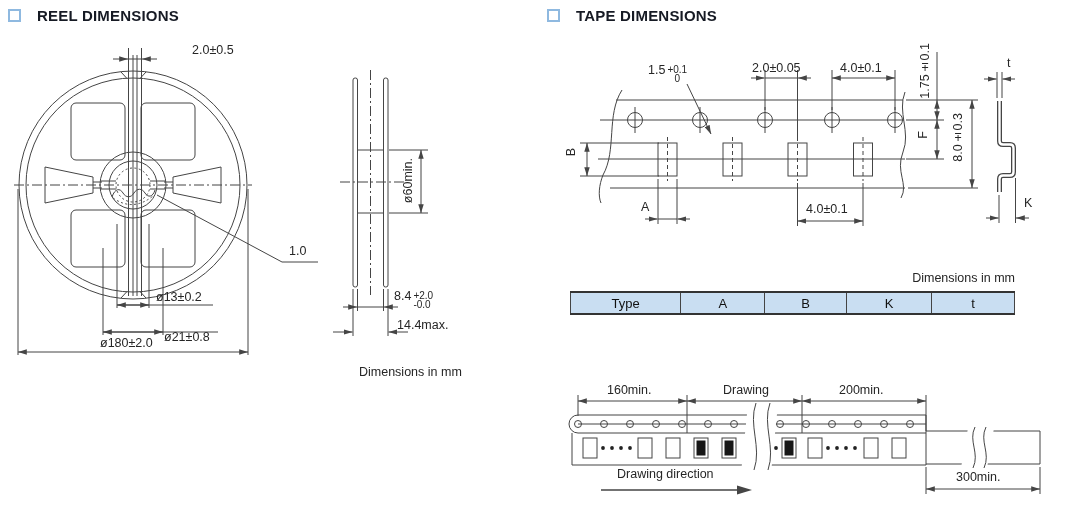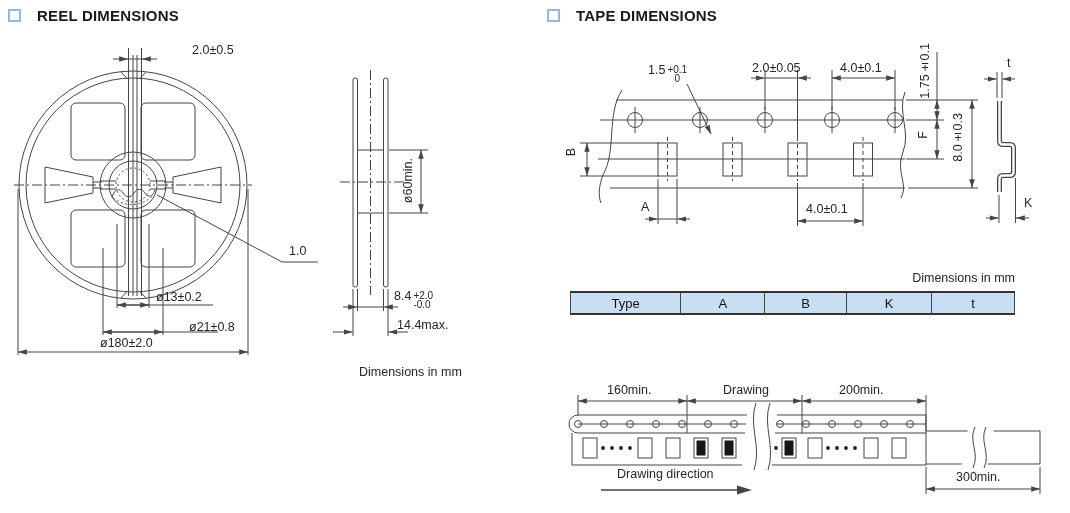--- a/index.html
+++ b/index.html
@@ -260,21 +260,21 @@
     <span>REEL DIMENSIONS</span>
   </div>
   <div class="sec-title" style="left:547px;top:7px;">
     <span class="sq"></span>
     <span>TAPE DIMENSIONS</span>
   </div>
 
   <div class="lbl" style="left:148px;top:44px;margin-left:44px;">2.0±0.5</div>
   <div class="lbl" style="left:289px;top:245px;">1.0</div>
   <div class="lbl" style="left:156px;top:291px;">ø13±0.2</div>
-  <div class="lbl" style="left:164px;top:321px;margin-left:25px;">ø21±0.8</div>
+  <div class="lbl" style="left:164px;top:331px;">ø21±0.8</div>
   <div class="lbl" style="left:100px;top:337px;">ø180±2.0</div>
   <div class="vlbl" style="left:401px;top:158px;">ø60min.</div>
   <div class="lbl" style="left:394px;top:290px;">
     <span>8.4</span><span class="tol">
         <i>+2.0</i>
         <i>-0.0</i>
       </span>
   </div>
   <div class="lbl" style="left:397px;top:319px;">14.4max.</div>
   <div class="lbl" style="left:359px;top:366px;">Dimensions in mm</div>

